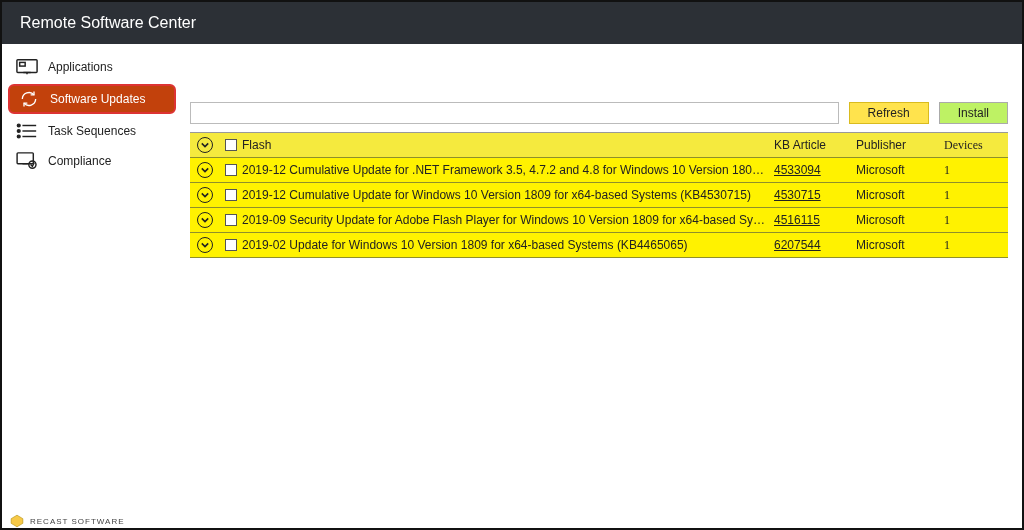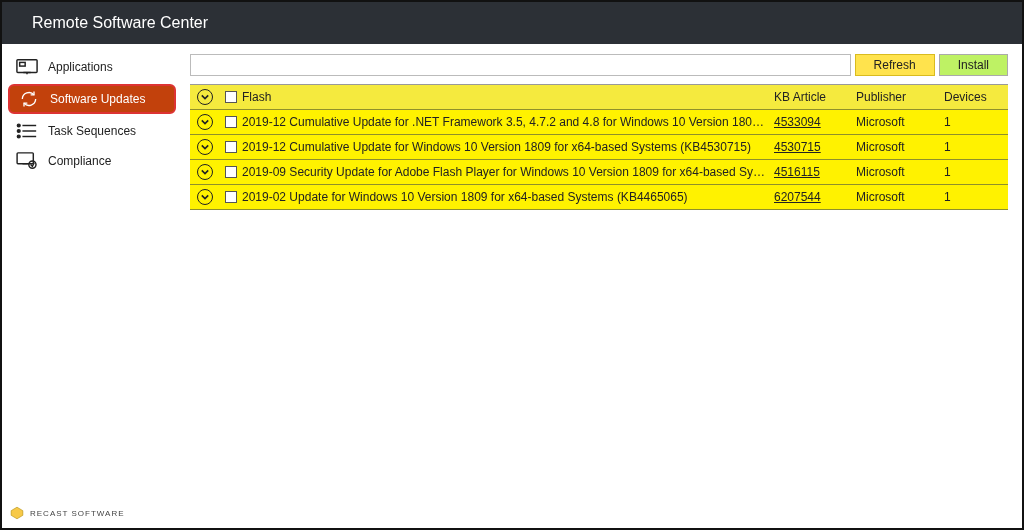--- a/index.html
+++ b/index.html
@@ -1,45 +1,45 @@
 <!DOCTYPE html>
 <html><head>
 <meta charset="utf-8">
 <style>
   * { box-sizing: border-box; margin: 0; padding: 0; }
   html, body { width: 1024px; height: 530px; font-family: "Segoe UI", Arial, sans-serif; font-size: 12px; background: #fff; color: #222; }
   .app { width: 1024px; height: 530px; border: 2px solid #111; display: flex; flex-direction: column; position: relative; }
-  .titlebar { background: #2c3036; color: #fff; height: 42px; display: flex; align-items: center; padding: 0 30px; font-size: 16px; font-weight: 400; }
+  .titlebar { background: #2c3036; color: #fff; height: 42px; display: flex; align-items: center; padding: 0 18px; font-size: 16px; font-weight: 400; }
   .body { flex: 1; display: flex; min-height: 0; }
   .sidebar { width: 180px; background: #fff; padding-top: 8px; }
   .sb-item { display: flex; align-items: center; gap: 10px; height: 30px; padding: 0 14px; cursor: pointer; color: #222; }
   .sb-item.sel { background: #c2410c; color: #fff; border: 2px solid #d33; border-radius: 6px; margin: 2px 6px; padding: 0 8px; }
   .sb-icon { width: 22px; height: 18px; display: flex; align-items: center; justify-content: center; }
   .sb-icon svg { stroke: #222; fill: none; stroke-width: 1.6; }
   .sb-item.sel .sb-icon svg { stroke: #fff; }
   .main { flex: 1; display: flex; flex-direction: column; padding: 8px 14px 0 8px; min-width: 0; }
-  .toolbar { display: flex; align-items: center; gap: 4px; height: 26px; margin-bottom: 6px; }
+  .toolbar { display: flex; align-items: center; gap: 10px; height: 26px; margin-bottom: 6px; margin-top: 48px; }
   .search { flex: 1; height: 22px; border: 1px solid #bbb; background: #fff; padding: 0 6px; }
   .btn { height: 22px; padding: 0 18px; border: 1px solid #aaa; background: #bef264; cursor: pointer; font-size: 12px; display: flex; align-items: center; }
   .btn.refresh { background: #ffe34d; border-color: #d9bb1f; }
   .grid { border-top: 1px solid #999; }
   .row { display: flex; align-items: center; height: 25px; background: #fff200; border-bottom: 1px solid #8f8f2b; }
   .row.header { background: #f5ea3e; font-weight: 400; }
   .c-exp { width: 30px; display: flex; justify-content: center; }
   .c-chk { width: 22px; display: flex; justify-content: center; }
   .c-name { flex: 1; padding-right: 8px; white-space: nowrap; overflow: hidden; text-overflow: ellipsis; }
   .c-kb { width: 82px; }
   .c-kb a, .c-kb span.link { color: #222; text-decoration: underline; cursor: pointer; }
   .c-pub { width: 88px; }
-  .c-dev { width: 64px; }
+  .c-dev { width: 64px; font-family: Liberation Serif, serif; }
   .chev { width: 16px; height: 16px; border: 1.5px solid #222; border-radius: 50%; display: flex; align-items: center; justify-content: center; cursor: pointer; }
   .chev svg { stroke: #222; stroke-width: 2; fill: none; }
   .chk { width: 12px; height: 12px; border: 1px solid #555; background: #fff; cursor: pointer; }
   .grid-body { }
-  .footer { position: absolute; bottom: 8px; left: 8px; display: flex; align-items: center; gap: 6px; font-size: 8px; letter-spacing: 1px; color: #444; text-transform: uppercase; }
+  .footer { position: absolute; bottom: 0; left: 8px; display: flex; align-items: center; gap: 6px; font-size: 8px; letter-spacing: 1px; color: #444; text-transform: uppercase; }
   .footer-logo { width: 14px; height: 14px; }
 </style>
 </head>
 <body>
 
 <div class="app">
   <div class="titlebar">
     <span>Remote Software Center</span>
   </div>
   <div class="body">

